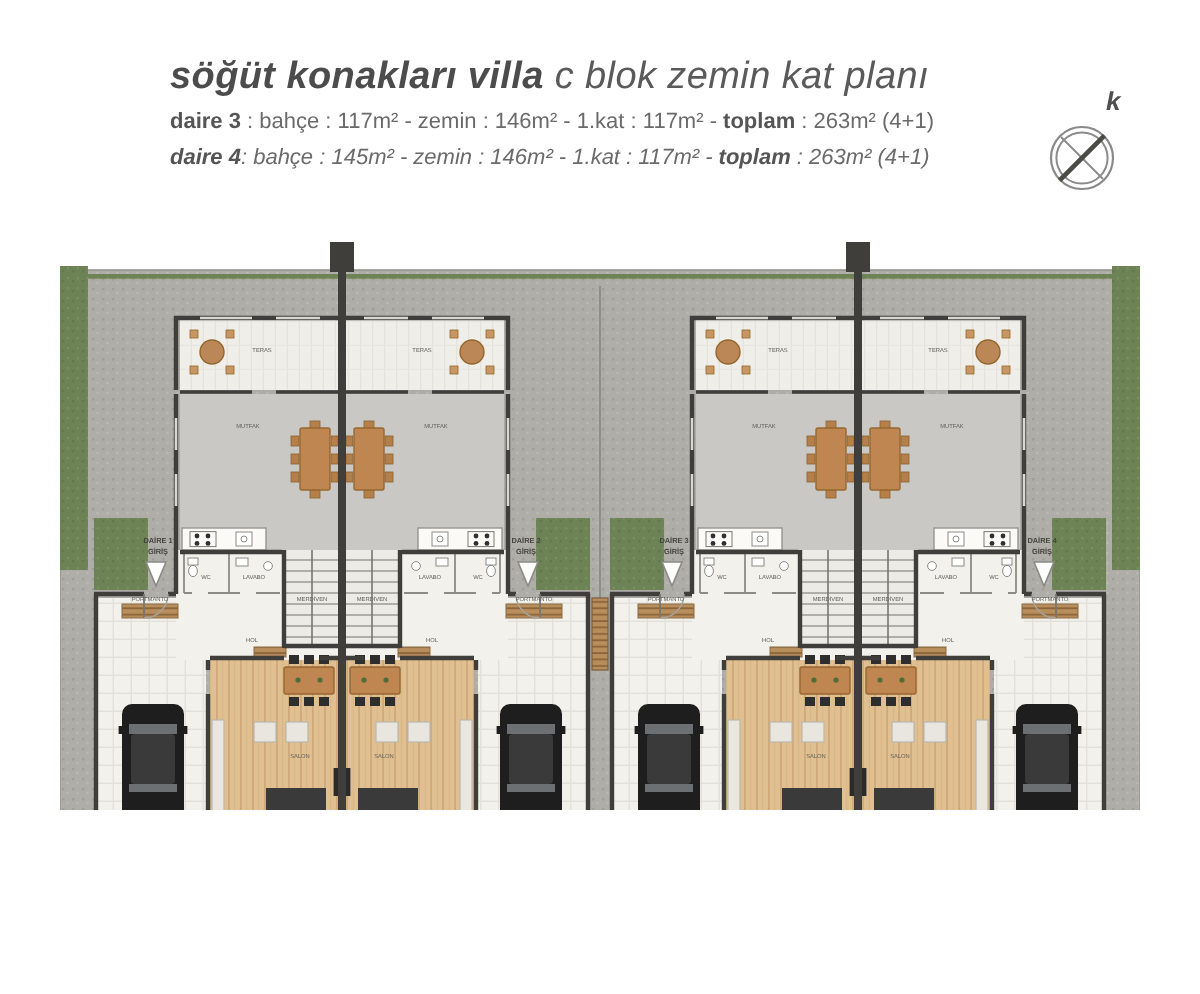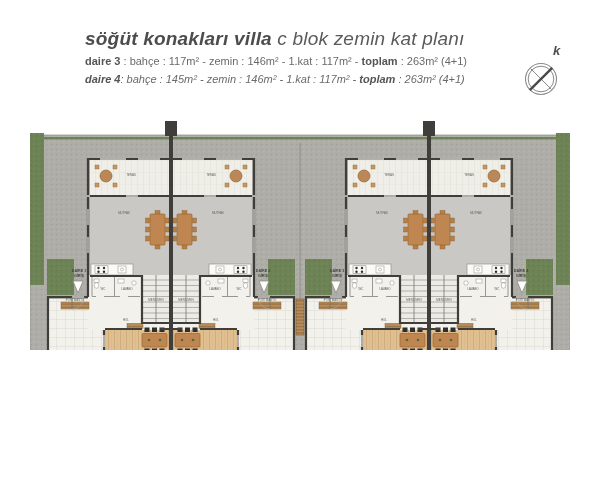--- a/index.html
+++ b/index.html
@@ -1,16 +1,16 @@
 <!DOCTYPE html>
 <html><head>
 <meta charset="utf-8">
 <style>
   html,body{margin:0;padding:0;background:#ffffff;}
-  .page{position:relative;width:600px;height:350px;background:#fff;overflow:hidden;
+  .page{position:relative;width:600px;height:405px;background:#fff;overflow:hidden;
         font-family:"Liberation Sans",sans-serif;}
   .hdr{position:absolute;left:85px;top:28px;}
   .hdr h1{margin:0;font-size:19px;font-style:italic;letter-spacing:.2px;white-space:nowrap;}
   .hdr h1 .t1{font-weight:700;color:#4c4c4c;font-style:italic;}
   .hdr h1 .t2{font-weight:400;color:#5a5a5a;font-style:italic;}
   .info{font-size:11px;color:#6a6a6a;margin-top:3px;line-height:1.6;white-space:nowrap;}
   .info b{color:#555;font-weight:700;}
   .compass{position:absolute;left:520px;top:55px;width:46px;height:46px;}
   .compass .k{position:absolute;left:33px;top:-12px;font-size:13px;font-weight:700;
               font-style:italic;color:#4f4f4f;}

